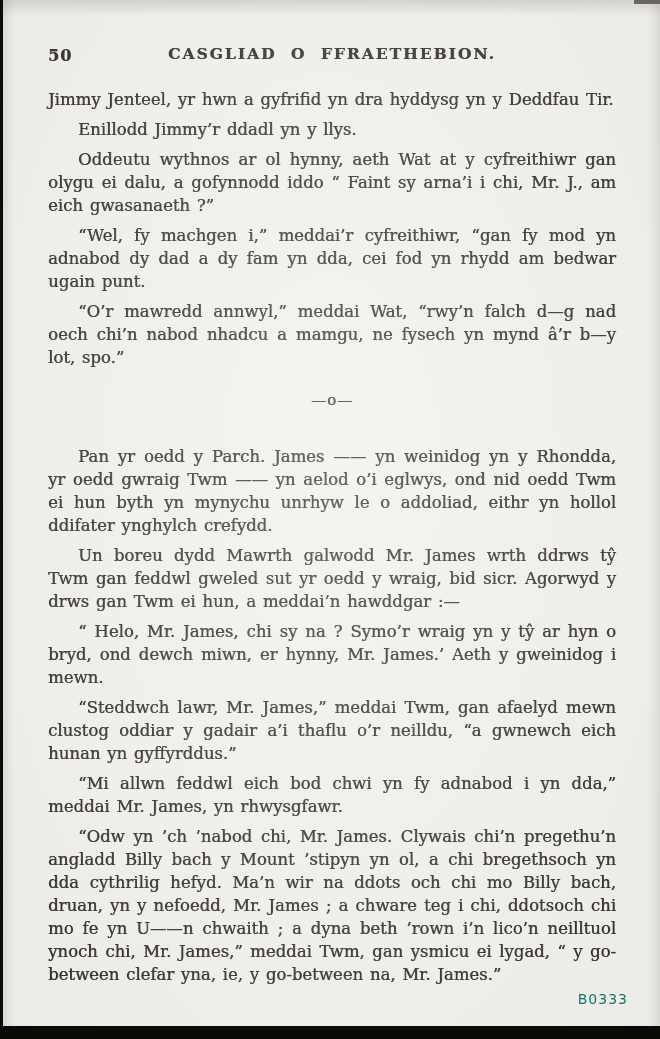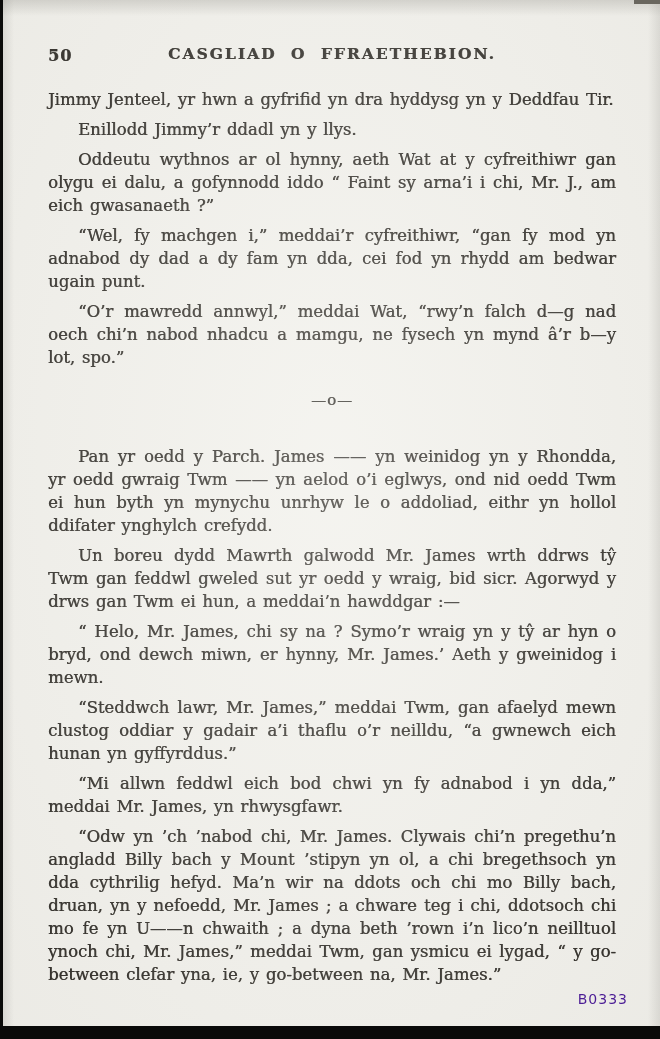--- a/index.html
+++ b/index.html
@@ -46,21 +46,21 @@
 
   .divider {
     text-align: center; margin: 22px 0 36px 0;
     font-size: 15px; letter-spacing: 1px;
     text-shadow: 0.4px 0.3px 0 rgba(28,24,18,0.85);
   }
 
   .stamp {
     position: absolute; right: 32px; bottom: 32px; z-index: 5;
     font-family: "DejaVu Sans", "Liberation Sans", sans-serif;
-    font-size: 14px; color: #4c1d95; letter-spacing: 1px;
+    font-size: 14px; color: #0f766e; letter-spacing: 1px;
   }
 </style>
 </head>
 <body>
 
 <div class="page">
   <div class="scan-vignette"></div>
   <div class="edge-left"></div>
   <div class="edge-bottom"></div>
   <div class="edge-top-right"></div>

